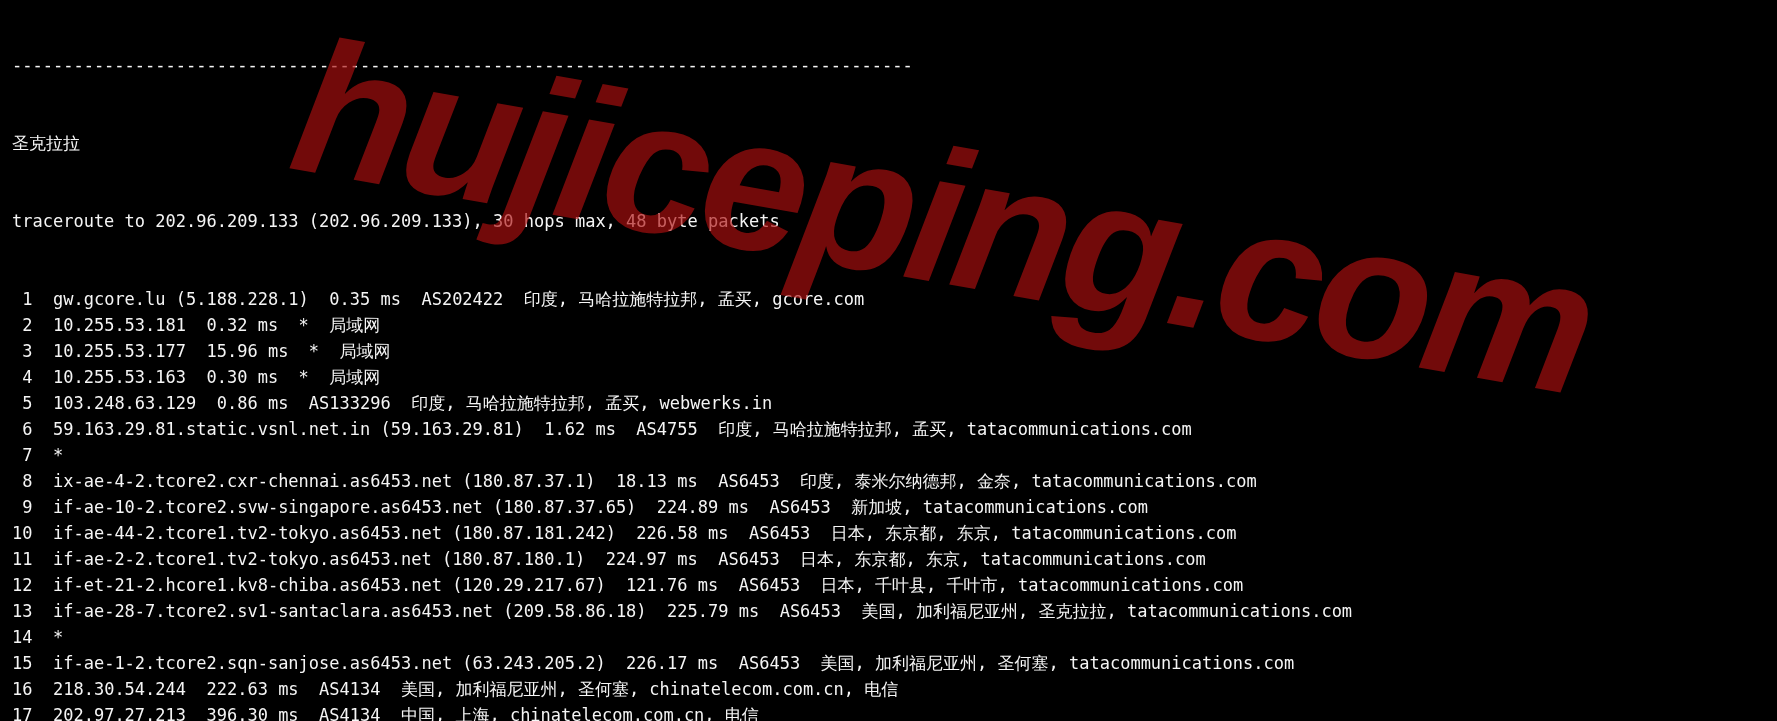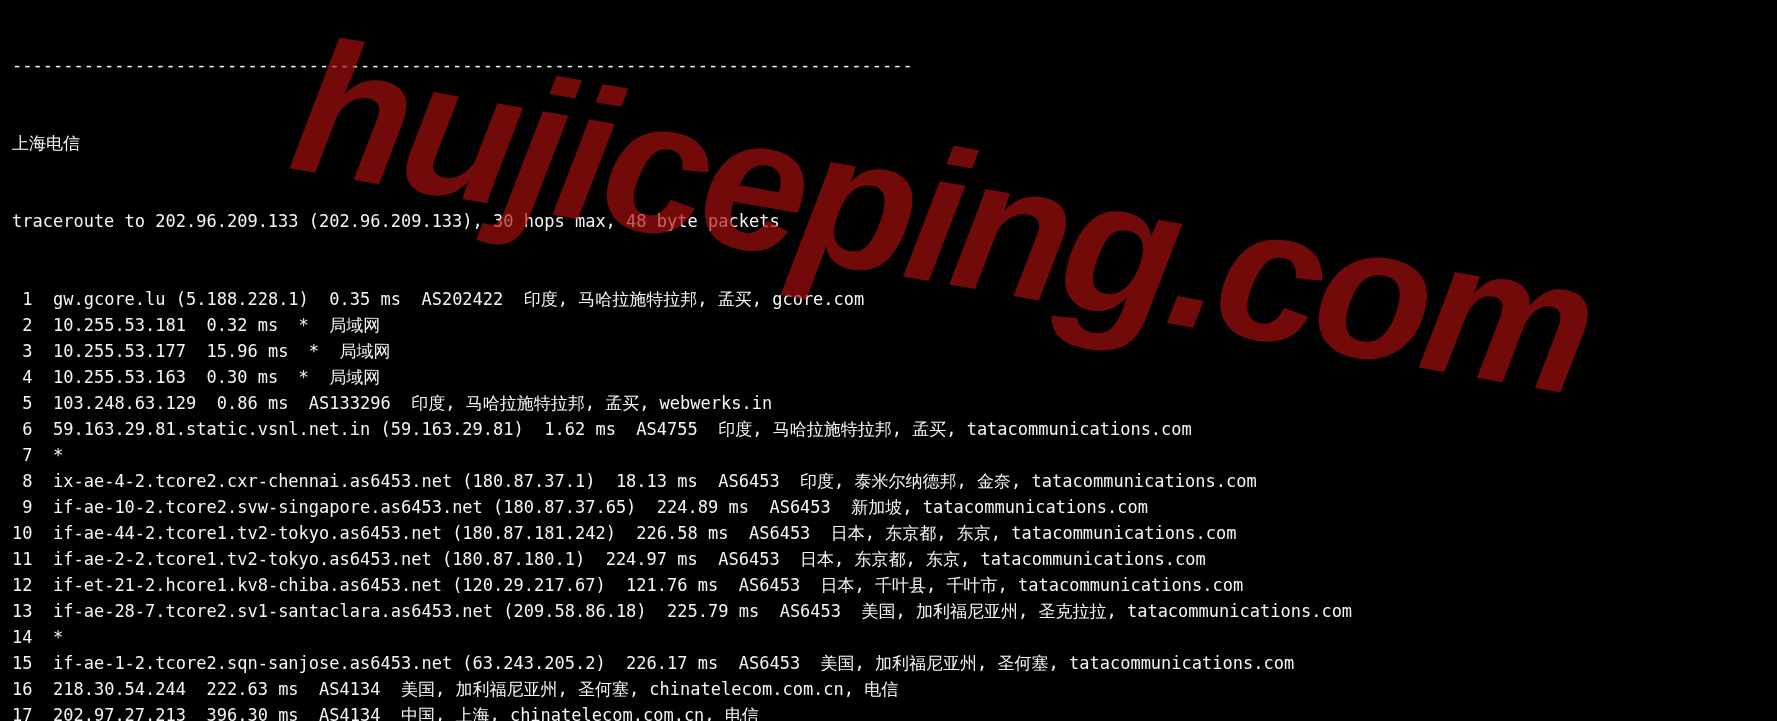--- a/index.html
+++ b/index.html
@@ -40,17 +40,17 @@
     font-family: "Arial", sans-serif;
     letter-spacing: -6px;
     user-select: none;
   }
 </style>
 </head>
 <body>
 
 <div class="terminal">
   <div class="divider">----------------------------------------------------------------------------------------</div>
-  <div>上海电信</div>
+  <div>圣克拉拉</div>
   <div>traceroute to 202.96.209.133 (202.96.209.133), 30 hops max, 48 byte packets</div>
   <div id="hops"><div class="hop-row"><span> 1</span><span>  </span><span>gw.gcore.lu (5.188.228.1)  0.35 ms  AS202422  印度, 马哈拉施特拉邦, 孟买, gcore.com</span></div><div class="hop-row"><span> 2</span><span>  </span><span>10.255.53.181  0.32 ms  *  局域网</span></div><div class="hop-row"><span> 3</span><span>  </span><span>10.255.53.177  15.96 ms  *  局域网</span></div><div class="hop-row"><span> 4</span><span>  </span><span>10.255.53.163  0.30 ms  *  局域网</span></div><div class="hop-row"><span> 5</span><span>  </span><span>103.248.63.129  0.86 ms  AS133296  印度, 马哈拉施特拉邦, 孟买, webwerks.in</span></div><div class="hop-row"><span> 6</span><span>  </span><span>59.163.29.81.static.vsnl.net.in (59.163.29.81)  1.62 ms  AS4755  印度, 马哈拉施特拉邦, 孟买, tatacommunications.com</span></div><div class="hop-row"><span> 7</span><span>  </span><span>*</span></div><div class="hop-row"><span> 8</span><span>  </span><span>ix-ae-4-2.tcore2.cxr-chennai.as6453.net (180.87.37.1)  18.13 ms  AS6453  印度, 泰米尔纳德邦, 金奈, tatacommunications.com</span></div><div class="hop-row"><span> 9</span><span>  </span><span>if-ae-10-2.tcore2.svw-singapore.as6453.net (180.87.37.65)  224.89 ms  AS6453  新加坡, tatacommunications.com</span></div><div class="hop-row"><span>10</span><span>  </span><span>if-ae-44-2.tcore1.tv2-tokyo.as6453.net (180.87.181.242)  226.58 ms  AS6453  日本, 东京都, 东京, tatacommunications.com</span></div><div class="hop-row"><span>11</span><span>  </span><span>if-ae-2-2.tcore1.tv2-tokyo.as6453.net (180.87.180.1)  224.97 ms  AS6453  日本, 东京都, 东京, tatacommunications.com</span></div><div class="hop-row"><span>12</span><span>  </span><span>if-et-21-2.hcore1.kv8-chiba.as6453.net (120.29.217.67)  121.76 ms  AS6453  日本, 千叶县, 千叶市, tatacommunications.com</span></div><div class="hop-row"><span>13</span><span>  </span><span>if-ae-28-7.tcore2.sv1-santaclara.as6453.net (209.58.86.18)  225.79 ms  AS6453  美国, 加利福尼亚州, 圣克拉拉, tatacommunications.com</span></div><div class="hop-row"><span>14</span><span>  </span><span>*</span></div><div class="hop-row"><span>15</span><span>  </span><span>if-ae-1-2.tcore2.sqn-sanjose.as6453.net (63.243.205.2)  226.17 ms  AS6453  美国, 加利福尼亚州, 圣何塞, tatacommunications.com</span></div><div class="hop-row"><span>16</span><span>  </span><span>218.30.54.244  222.63 ms  AS4134  美国, 加利福尼亚州, 圣何塞, chinatelecom.com.cn, 电信</span></div><div class="hop-row"><span>17</span><span>  </span><span>202.97.27.213  396.30 ms  AS4134  中国, 上海, chinatelecom.com.cn, 电信</span></div></div>
   <div class="watermark">hujiceping.com</div>
 </div>
 
 </body></html>

